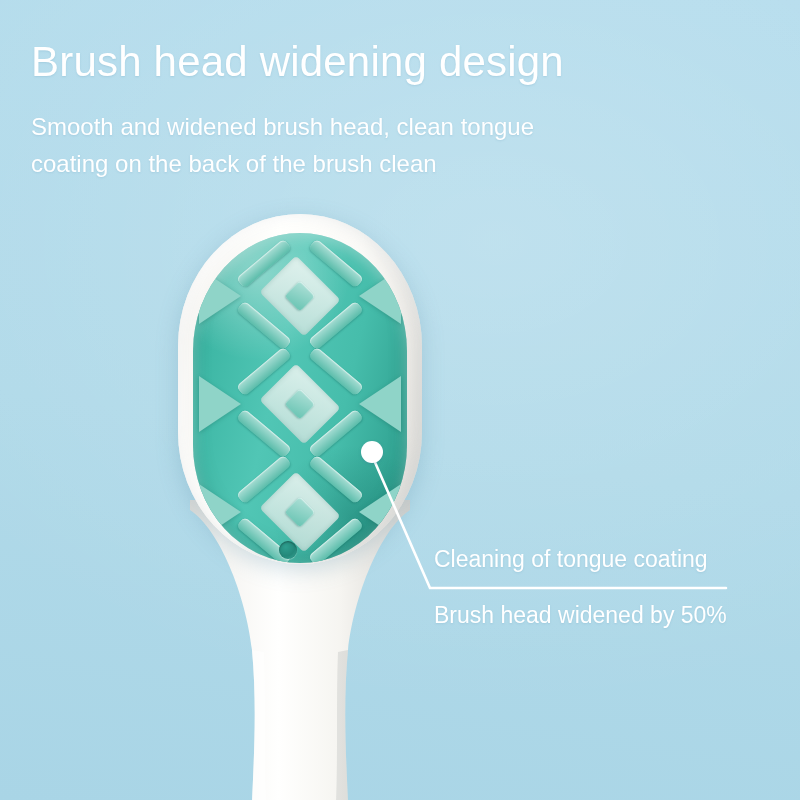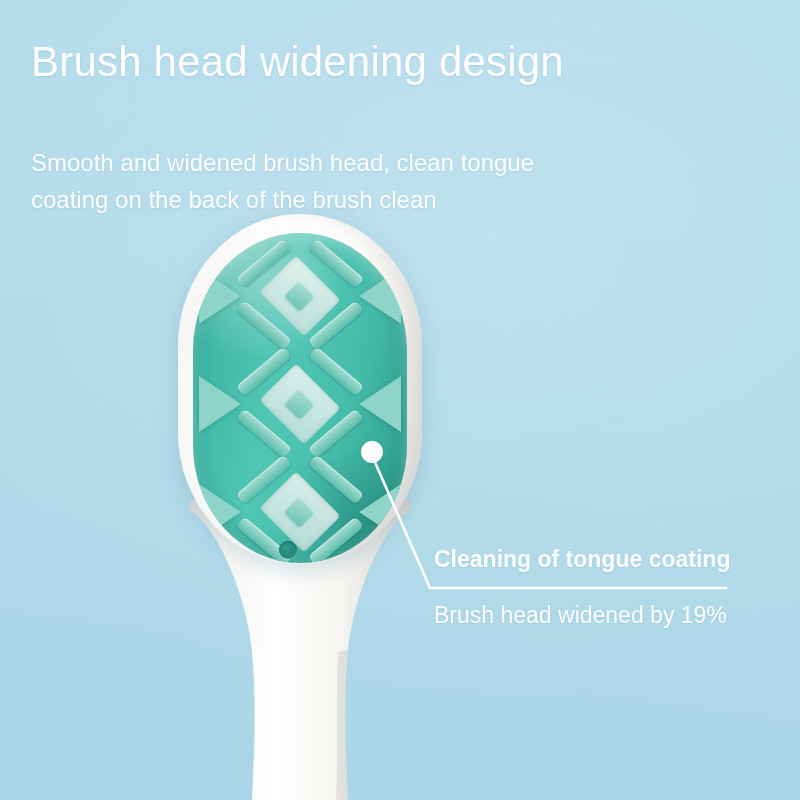--- a/index.html
+++ b/index.html
@@ -45,21 +45,20 @@
   }
   .subtitle {
     position: absolute;
     left: 31px;
     top: 108px;
     font-size: 24px;
     font-weight: 400;
     line-height: 37px;
     color: #ffffff;
     text-shadow: 0 1px 2px rgba(110,165,190,0.25);
-    margin-top: 36px;
   }
   .subtitle div { white-space: nowrap; }
 
   
   #brush {
     position: absolute;
     left: 0;
     top: 0;
     width: 800px;
     height: 800px;
@@ -227,21 +226,21 @@
   .callout-label {
     position: absolute;
     color: #ffffff;
     white-space: nowrap;
     text-shadow: 0 1px 2px rgba(110,165,190,0.25);
   }
   .callout-label.primary {
     left: 434px;
     top: 546px;
     font-size: 23px;
-    font-weight: 700;
+    font-weight: 400;
     text-align: right;
   }
   .callout-label.secondary {
     left: 434px;
     top: 602px;
     font-size: 23px;
     font-weight: 400;
   }
 </style>
 </head>
@@ -319,15 +318,15 @@
   </div>
 
   <svg class="callout-svg" viewBox="0 0 800 800">
     <path d="M374,460 L430,588 L726,588" fill="none" stroke="#ffffff" stroke-width="2.6" stroke-linecap="round" stroke-linejoin="miter"></path>
   </svg>
 
   <div class="callout-dot"></div>
 
   <div class="callout-label primary">Cleaning of tongue coating</div>
 
-  <div class="callout-label secondary">Brush head widened by 19%</div>
+  <div class="callout-label secondary">Brush head widened by 50%</div>
 
 </div>
 
 </body></html>

